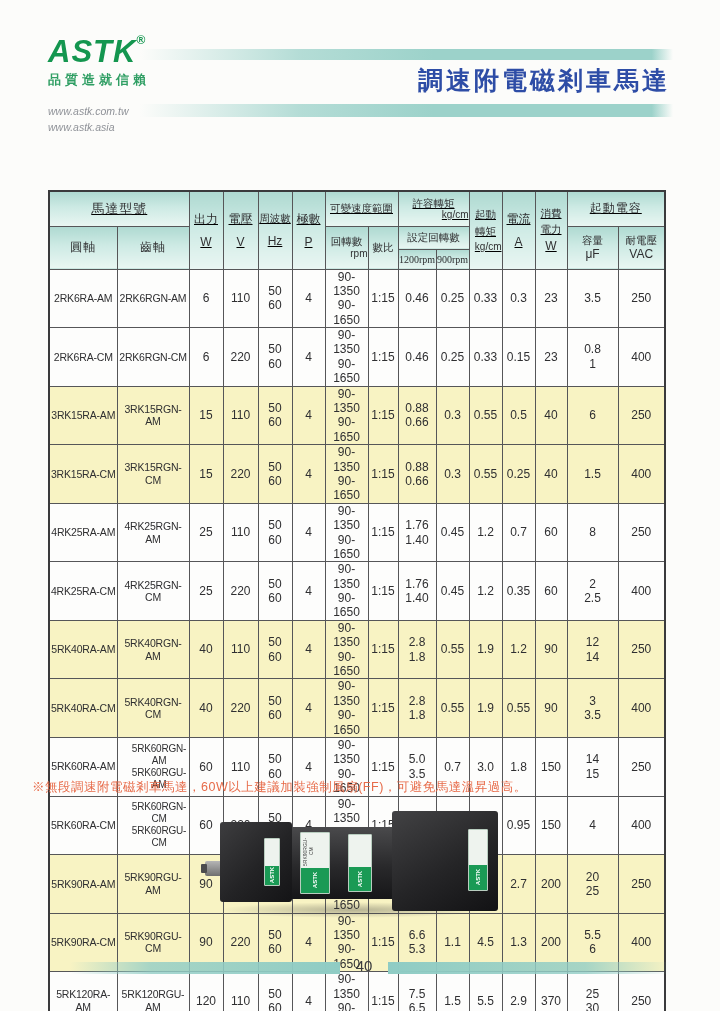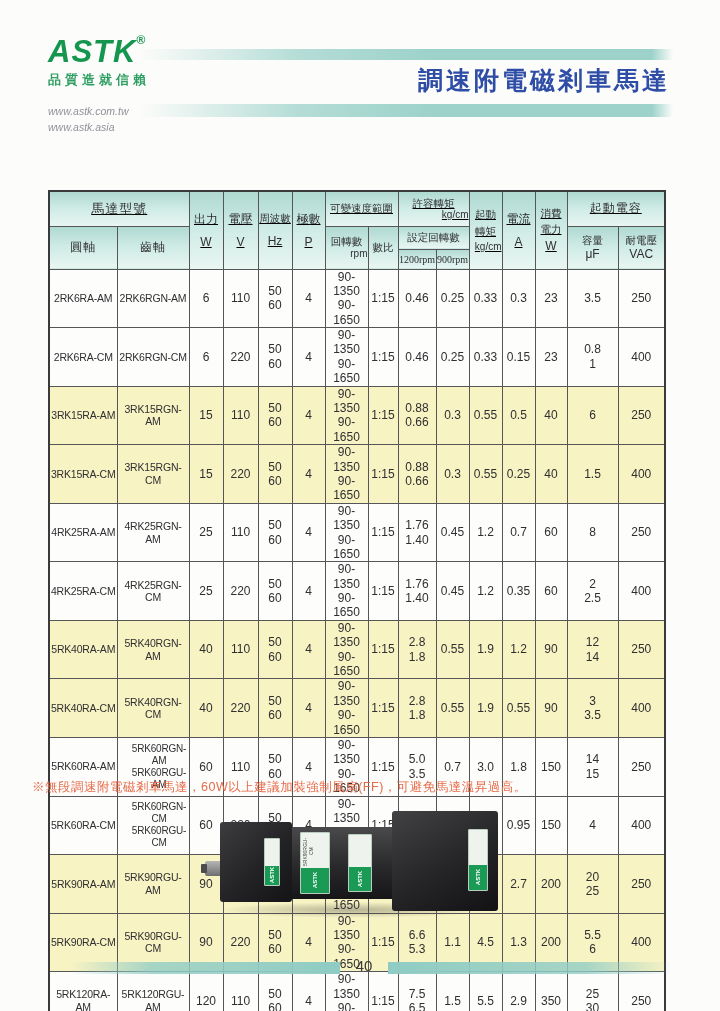--- a/index.html
+++ b/index.html
@@ -808,21 +808,21 @@
       <td>
             <div>1.5</div>
           </td>
       <td>
             <div>5.5</div>
           </td>
       <td>
             <div>2.9</div>
           </td>
       <td>
-            <div>350</div>
+            <div>370</div>
           </td>
       <td class="multi">
             <div>25</div>
             <div>30</div>
           </td>
       <td>
             <div>250</div>
           </td>
     </tr>
       </tbody>

